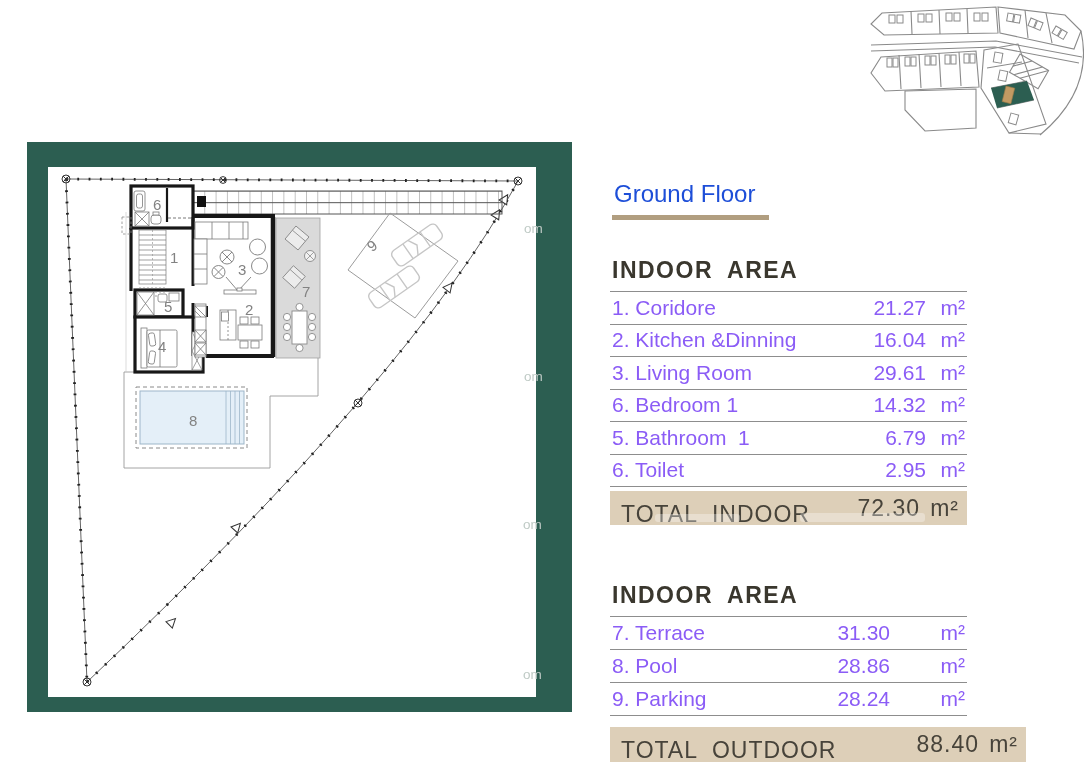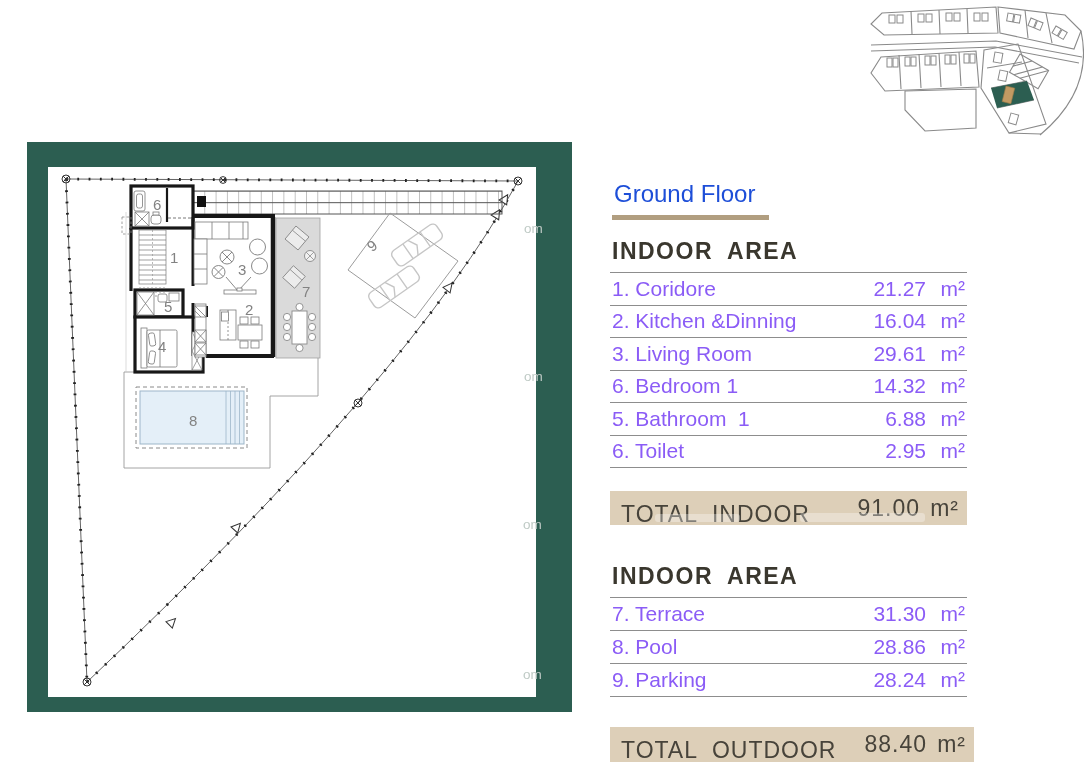--- a/index.html
+++ b/index.html
@@ -8,37 +8,37 @@
   svg text{font-family:"Liberation Sans",sans-serif;}
 
   .plan-svg{position:absolute;left:0;top:0;}
   .minimap-svg{position:absolute;left:868px;top:0;}
 
   .title{position:absolute;top:126px;right:98px;font-size:40px;font-weight:600;
          color:#2d2b27;letter-spacing:.5px;white-space:nowrap;}
   .subtitle{position:absolute;left:614px;top:180px;font-size:24px;color:#1d4ed8;}
   .subtitle-bar{position:absolute;left:612px;top:215px;width:157px;height:5px;background:#b19e80;}
 
-  .area-section{position:absolute;width:357px;}
+  .area-section{position:absolute;width:357px;margin-top:19px;}
   .sec-indoor{left:610px;top:238px;}
   .sec-outdoor{left:610px;top:563px;}
   .area-heading{font-size:23px;font-weight:700;color:#3a372e;letter-spacing:1.5px;
                 word-spacing:7px;padding:0 0 7px 2px;border-bottom:1.5px solid #8d8d8d;}
   .area-row{display:flex;align-items:center;height:31.5px;border-bottom:1.5px solid #8d8d8d;
             font-size:21px;color:#8b5cf6;padding:0 2px;}
-  .sec-outdoor .area-row{height:32px;}
+  .sec-outdoor .area-row{height:32px;gap:36px;}
   .row-label{flex:1;white-space:pre;}
   .row-value{width:70px;text-align:right;}
   .row-unit{width:31px;text-align:right;margin-left:8px;}
 
   .total-bar{position:absolute;left:610px;width:357px;height:34px;background:#ddcfb8;
              display:flex;align-items:center;font-size:23px;color:#47433a;
              letter-spacing:1px;padding:0 8px 0 11px;box-sizing:border-box;}
   .total-indoor{top:491px;}
-  .total-outdoor{top:727px;height:35px;width:364px;}
+  .total-outdoor{top:727px;height:35px;width:416px;}
   .total-label{flex:1;white-space:pre;margin-top:12px;}
   .total-value{width:70px;text-align:right;}
   .total-unit{width:31px;text-align:right;margin-left:8px;}
   .wm-blob{position:absolute;background:#fff;opacity:.32;border-radius:3px;}
   .wm-a{left:45px;bottom:3px;width:85px;height:8px;}
   .wm-b{left:190px;bottom:3px;width:125px;height:9px;}
 </style>
 </head>
 <body>
 
@@ -357,33 +357,33 @@
       <span class="row-value">29.61</span>
       <span class="row-unit">m²</span>
     </div>
     <div class="area-row">
       <span class="row-label">6. Bedroom 1</span>
       <span class="row-value">14.32</span>
       <span class="row-unit">m²</span>
     </div>
     <div class="area-row">
       <span class="row-label">5. Bathroom  1</span>
-      <span class="row-value">6.88</span>
+      <span class="row-value">6.79</span>
       <span class="row-unit">m²</span>
     </div>
     <div class="area-row">
       <span class="row-label">6. Toilet</span>
       <span class="row-value">2.95</span>
       <span class="row-unit">m²</span>
     </div>
   </div>
 
   <div class="total-bar total-indoor">
     <span class="total-label">TOTAL  INDOOR</span>
-    <span class="total-value">91.00</span>
+    <span class="total-value">72.30</span>
     <span class="total-unit">m²</span>
     <span class="wm-blob wm-a"></span>
     <span class="wm-blob wm-b"></span>
   </div>
 
   <div class="area-section sec-outdoor">
     <div class="area-heading">INDOOR AREA</div>
     <div class="area-row">
       <span class="row-label">7. Terrace</span>
       <span class="row-value">31.30</span>

